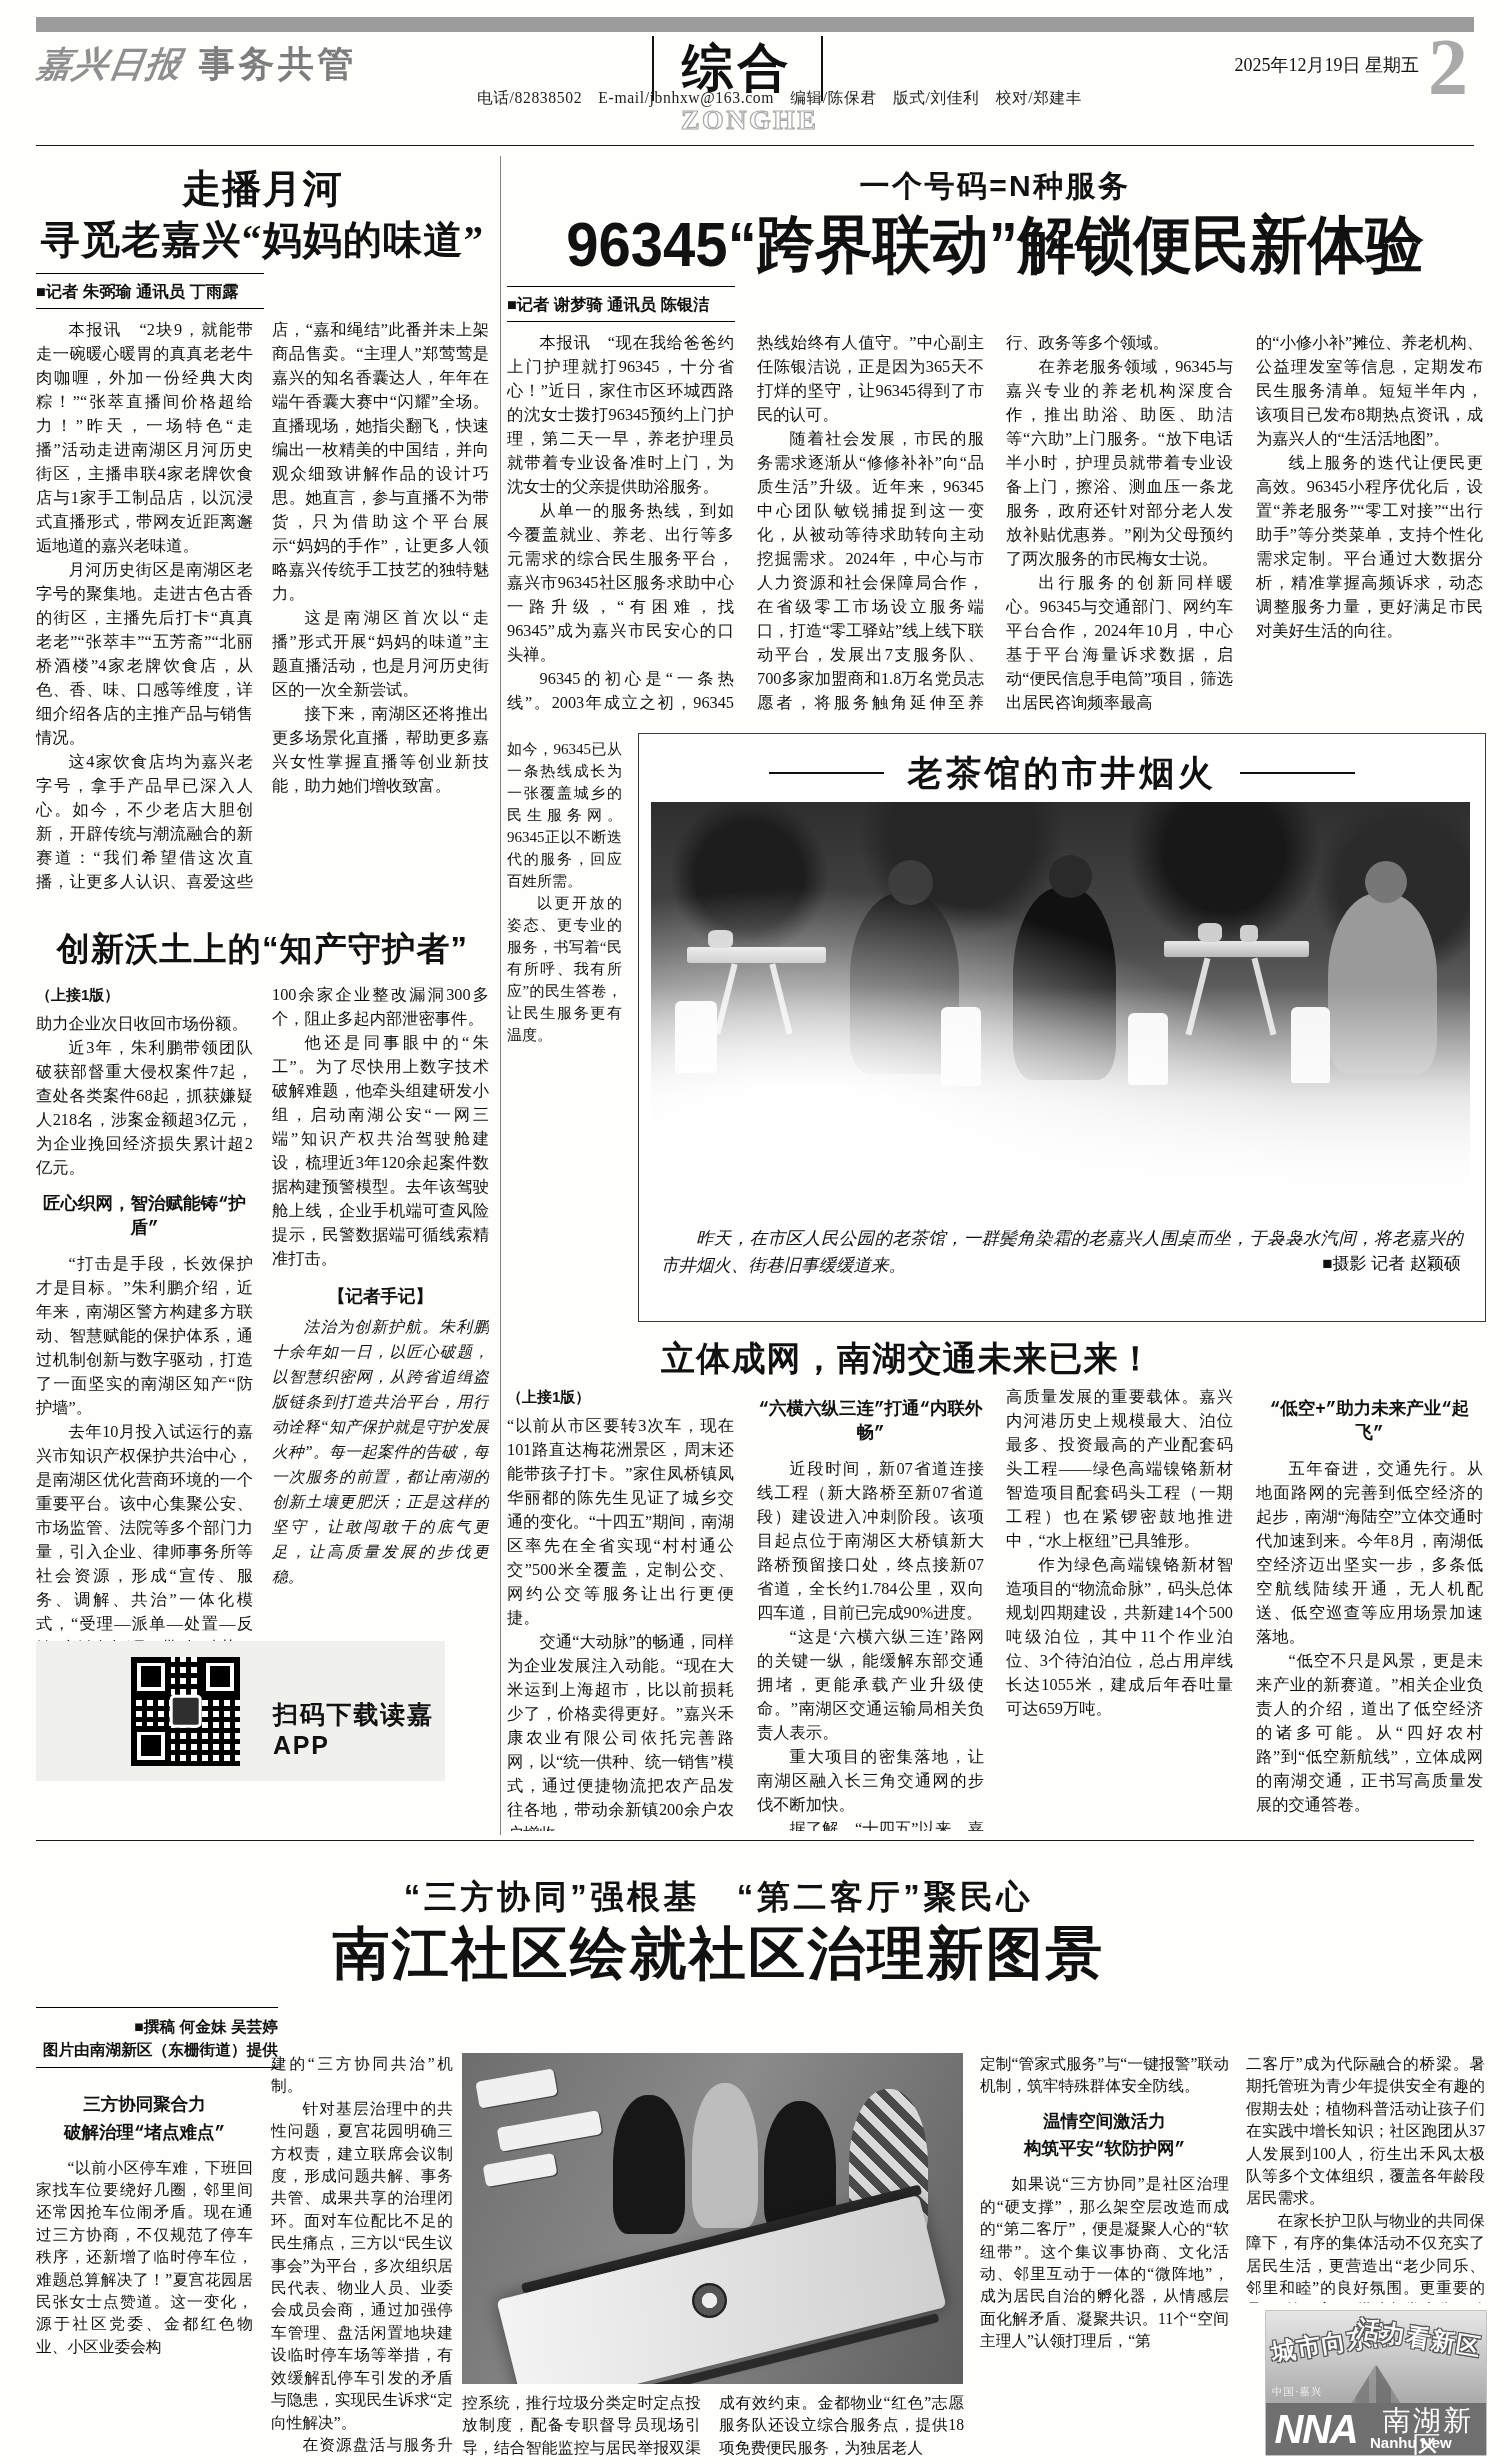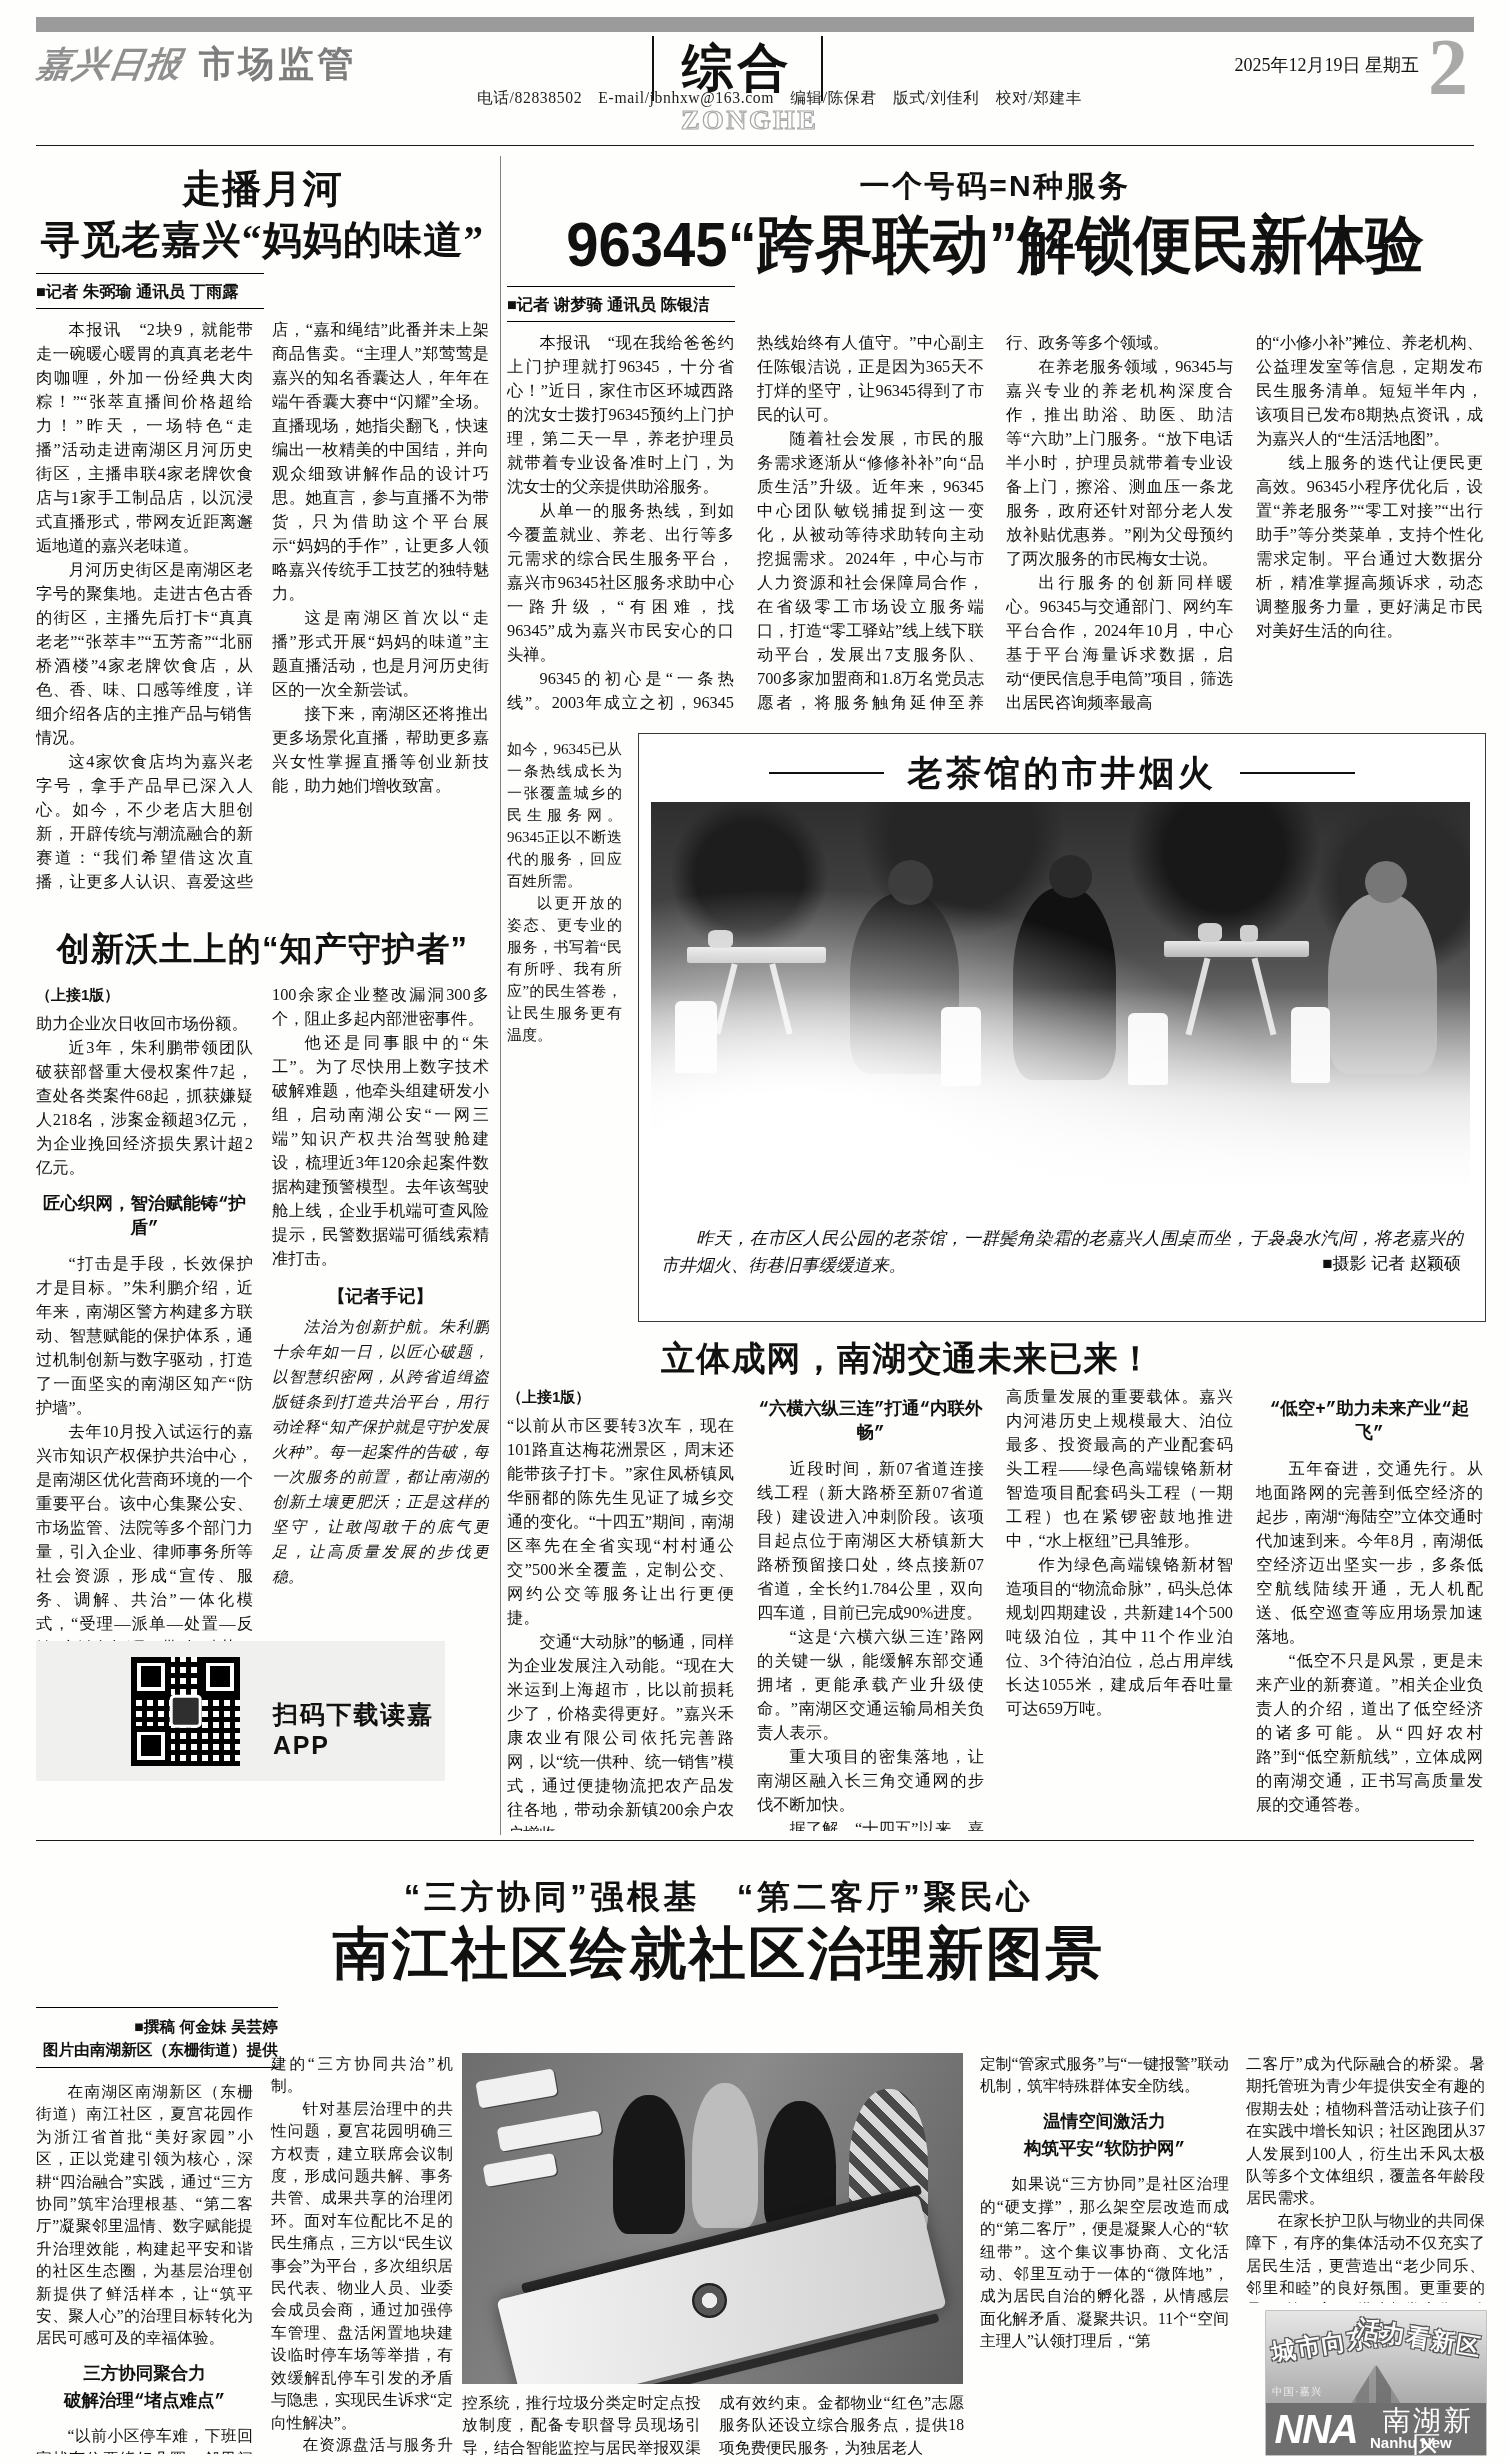--- a/index.html
+++ b/index.html
@@ -94,21 +94,21 @@
 </style>
 </head>
 <body>
 
 <div class="page">
 
   <div class="abs topbar" style="left:36px;top:17px;width:1438px;height:14.5px;"></div>
 
   <div class="abs" style="left:37px;top:40px;">
     <span class="masthead-script">嘉兴日报</span>
-    <span class="masthead-name" style="margin-left:14.5px;">市场监管</span>
+    <span class="masthead-name" style="margin-left:14.5px;">事务共管</span>
   </div>
 
   <div class="abs" style="left:652px;top:34px;display:flex;align-items:center;gap:28px;">
     <div class="section-bar"></div>
     <div class="section-title">综合</div>
     <div class="section-bar"></div>
   </div>
   <div class="abs zonghe" style="left:681px;top:104px;">ZONGHE</div>
 
   <div class="abs contactline" style="left:477px;top:88px;width:755px;">电话/82838502　E-mail/jbnhxw@163.com　编辑/陈保君　版式/刘佳利　校对/郑建丰</div>
@@ -250,21 +250,20 @@
 
   <div class="abs center h-bkicker" style="left:36px;top:1875px;width:1365px;">“三方协同”强根基　“第二客厅”聚民心</div>
   <div class="abs center h-bottom" style="left:36px;top:1916px;width:1365px;">南江社区绘就社区治理新图景</div>
 
   <div class="abs bybox" style="left:36px;top:2007px;width:242px;height:59px;font-size:15.7px;line-height:23px;align-items:flex-end;">
     <span>■撰稿 何金妹 吴芸婷</span>
     <span>图片由南湖新区（东栅街道）提供</span>
   </div>
 
   <div class="abs col small" style="left:36px;top:2081px;width:217px;height:373px;">
-      <p>在南湖区南湖新区（东栅街道）南江社区，夏宫花园作为浙江省首批“美好家园”小区，正以党建引领为核心，深耕“四治融合”实践，通过“三方协同”筑牢治理根基、“第二客厅”凝聚邻里温情、数字赋能提升治理效能，构建起平安和谐的社区生态圈，为基层治理创新提供了鲜活样本，让“筑平安、聚人心”的治理目标转化为居民可感可及的幸福体验。</p>
       <p class="sub">三方协同聚合力</p>
       <p class="sub" style="margin-top: -8.5px;">破解治理“堵点难点”</p>
       <p>“以前小区停车难，下班回家找车位要绕好几圈，邻里间还常因抢车位闹矛盾。现在通过三方协商，不仅规范了停车秩序，还新增了临时停车位，难题总算解决了！”夏宫花园居民张女士点赞道。这一变化，源于社区党委、金都红色物业、小区业委会构</p>
     </div>
   <div class="abs col small" style="left:271px;top:2053px;width:182px;height:401px;">
       <p class="noind">建的“三方协同共治”机制。</p>
       <p>针对基层治理中的共性问题，夏宫花园明确三方权责，建立联席会议制度，形成问题共解、事务共管、成果共享的治理闭环。面对车位配比不足的民生痛点，三方以“民生议事会”为平台，多次组织居民代表、物业人员、业委会成员会商，通过加强停车管理、盘活闲置地块建设临时停车场等举措，有效缓解乱停车引发的矛盾与隐患，实现民生诉求“定向性解决”。</p>
       <p>在资源盘活与服务升级上，三方协同发力，推动治理从“为民做主”向“由民做主”转变。针对架空层长期闲置的问题，社区党委牵头启动改造项目，三方共同制定方案、推进实施，打造“第二客厅”、植物科普馆等多功能共享载体。</p>
     </div>
 

